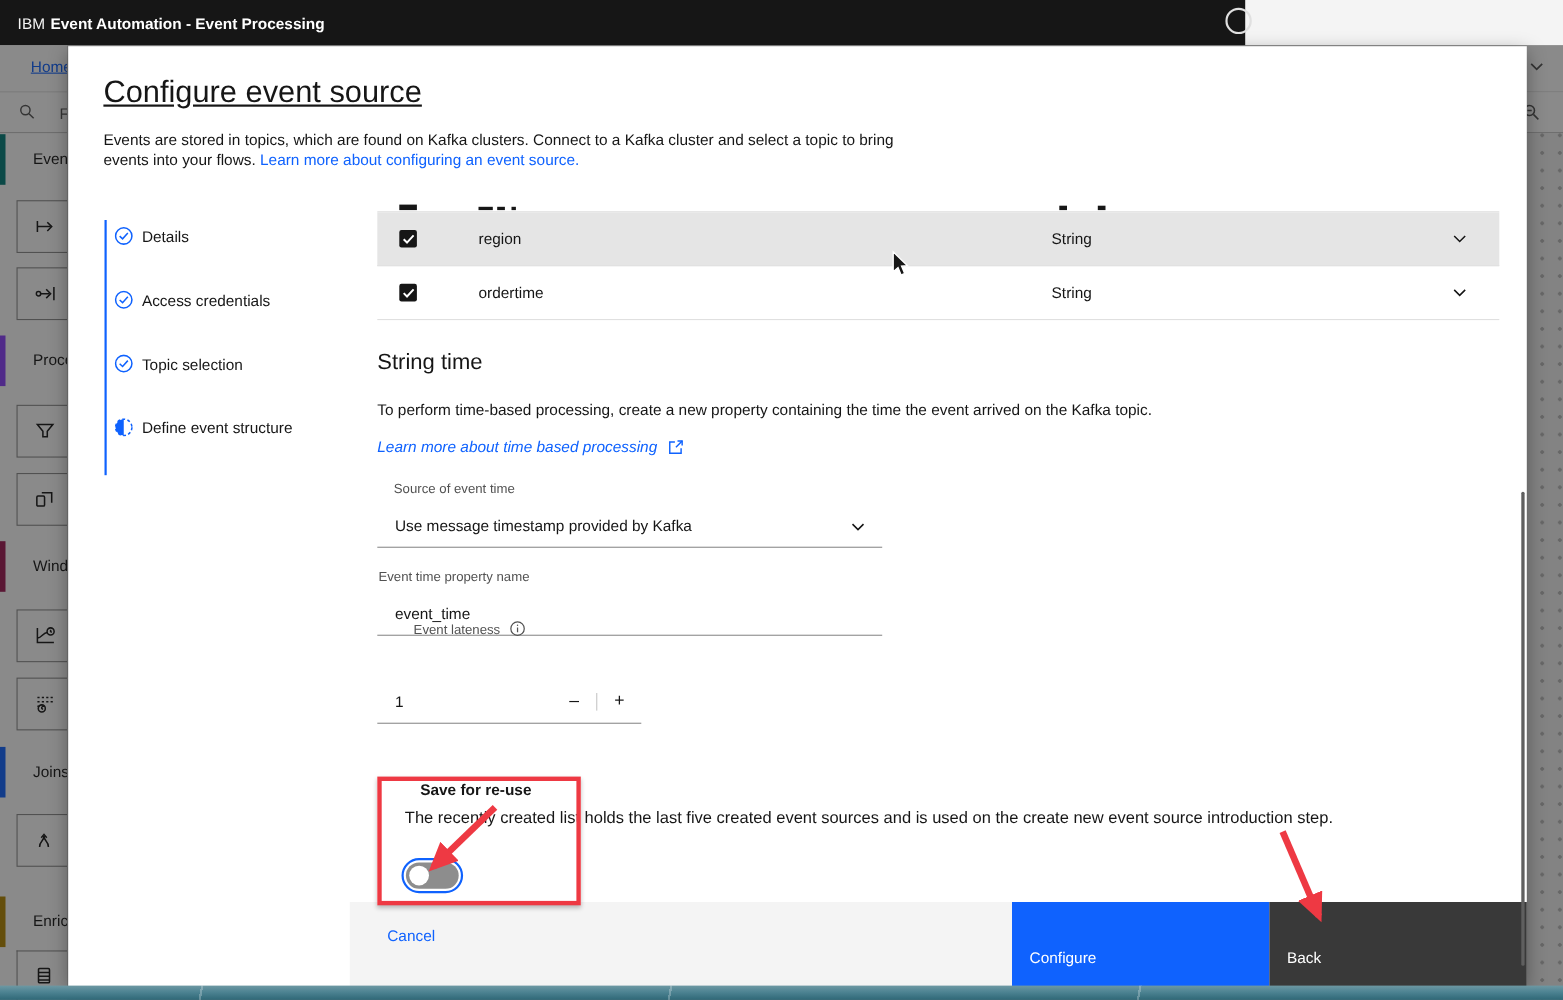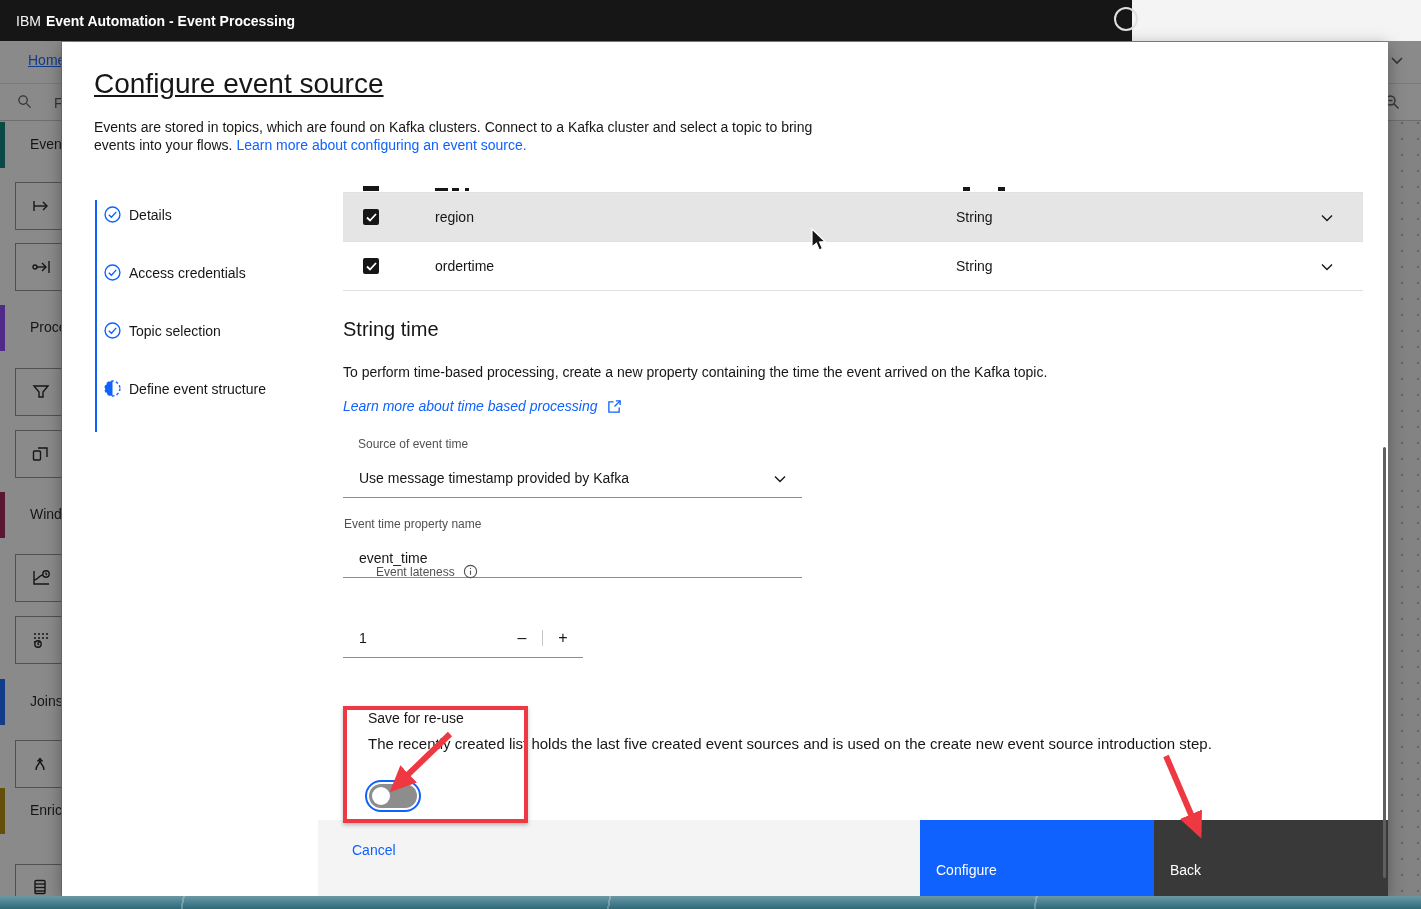--- a/index.html
+++ b/index.html
@@ -82,21 +82,21 @@
   .fld-label { position:absolute; font-size:12px; color:#525252; display:flex; align-items:center; gap:8px; }
   .field {
     position:absolute; height:40px; background:#ffffff; border-bottom:1px solid #8d8d8d;
     display:flex; align-items:center; font-size:14px; color:#161616;
   }
   .field .val { margin-left:16px; }
   .field .chev { position:absolute; right:16px; color:#161616; }
   .num-btns { position:absolute; right:0; top:0; height:40px; display:flex; align-items:center; }
   .num-btn { width:40px; height:40px; display:flex; align-items:center; justify-content:center; font-size:16px; color:#161616; background:transparent; border:none; cursor:pointer; }
   .num-div { width:1px; height:16px; background:#c6c6c6; }
-  .save-head { position:absolute; left:306px; top:668px; font-size:14px; font-weight:400; }
+  .save-head { position:absolute; left:320px; top:668px; font-size:14px; font-weight:700; }
   .save-desc { position:absolute; left:306px; top:693px; font-size:15px; color:#161616; }
   .toggle-wrap { position:absolute; left:303px; top:738px; border:2px solid #0f62fe; border-radius:18px; padding:2px; }
   .toggle-track { position:relative; width:48px; height:24px; background:#8d8d8d; border-radius:12px; }
   .toggle-knob { position:absolute; left:3px; top:3px; width:18px; height:18px; background:#ffffff; border-radius:50%; }
   .m-footer { position:absolute; left:256px; top:778px; width:1070px; height:77px; background:#f4f4f4; display:flex; }
   .cancel-zone { flex:1 1 auto; position:relative; }
   .cancel-link { position:absolute; left:34px; top:22px; font-size:14px; color:#0f62fe; text-decoration:none; }
   .btn { width:234px; height:77px; border:none; text-align:left; padding:22px 0 0 16px; font-size:14px; font-family:inherit; cursor:pointer; }
   .btn-back { background:#393939; color:#ffffff; }
   .btn-primary { background:#0f62fe; color:#ffffff; }
@@ -199,21 +199,21 @@
         <span class="pal-label">Joins</span>
       </div>
       <div class="pal-tile" style="top:699px;">
         <svg width="18" height="16" viewBox="0 0 18 16" fill="none" stroke="currentColor" stroke-width="1.4">
             <path d="M4,14 C4,8 8,9 8,4"></path>
             <path d="M12,14 C12,8 8,9 8,4"></path>
             <polyline points="5.5,5.5 8,2.5 10.5,5.5"></polyline>
           </svg>
       </div>
 
-      <div class="pal-section" style="top:747px;">
+      <div class="pal-section" style="top:774px;">
         <span class="pal-accent" style="background:#b28600;"></span>
         <span class="pal-label">Enric</span>
       </div>
       <div class="pal-tile" style="top:823px; height:45px; border-bottom:none;">
         <svg width="16" height="16" viewBox="0 0 16 16" fill="none" stroke="currentColor" stroke-width="1.4">
             <rect x="3" y="1.5" width="10" height="13" rx="1"></rect>
             <line x1="3" y1="5" x2="13" y2="5"></line>
             <line x1="3" y1="8.5" x2="13" y2="8.5"></line>
             <line x1="3" y1="12" x2="13" y2="12"></line>
           </svg>

